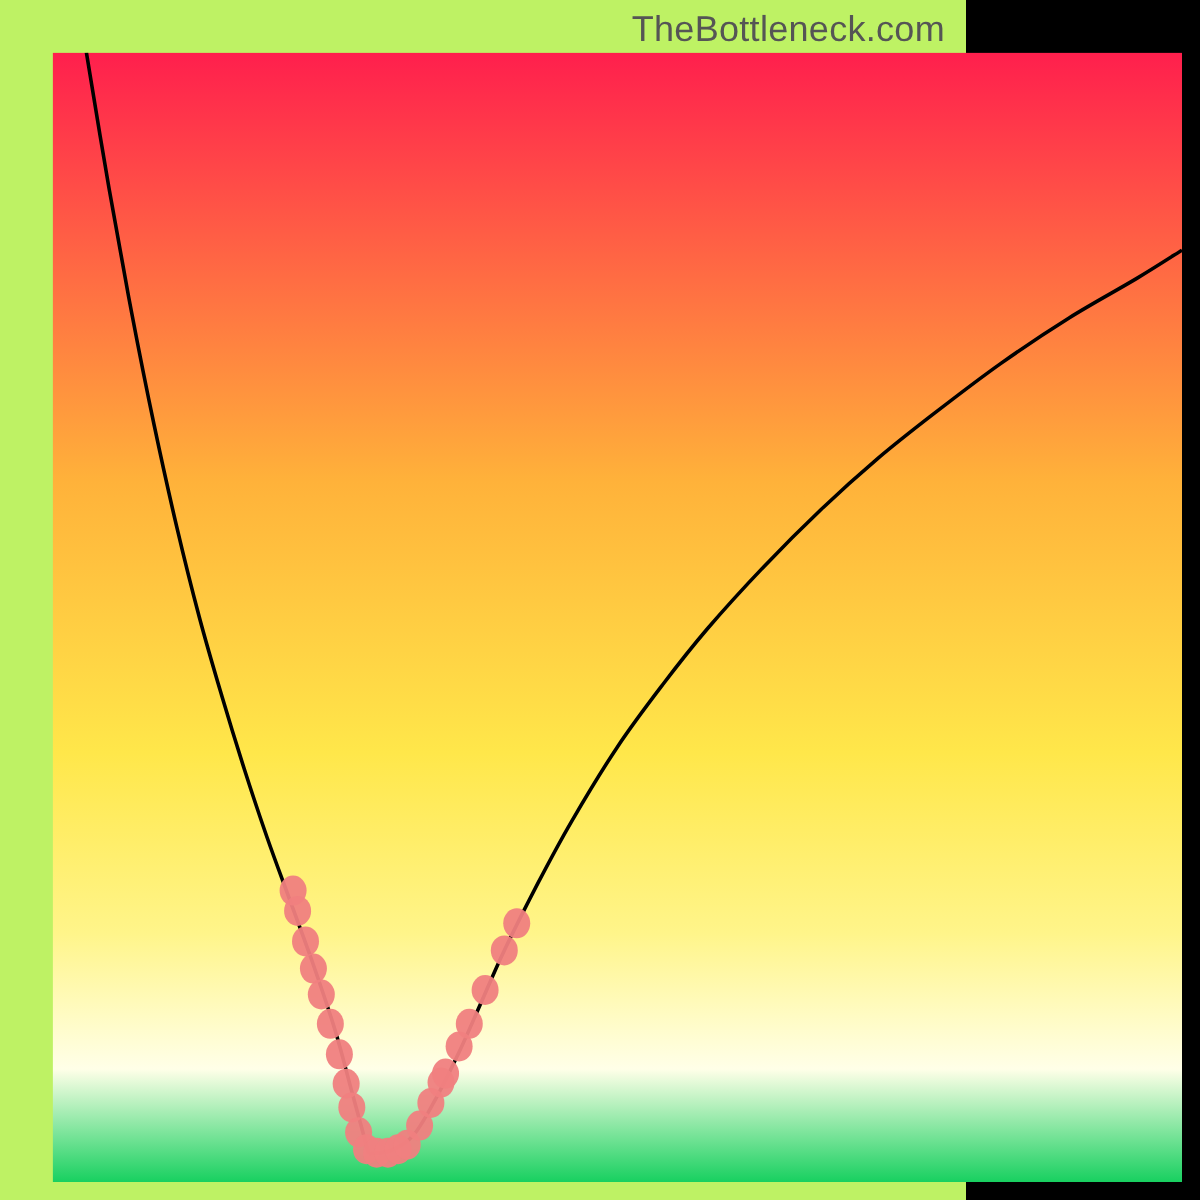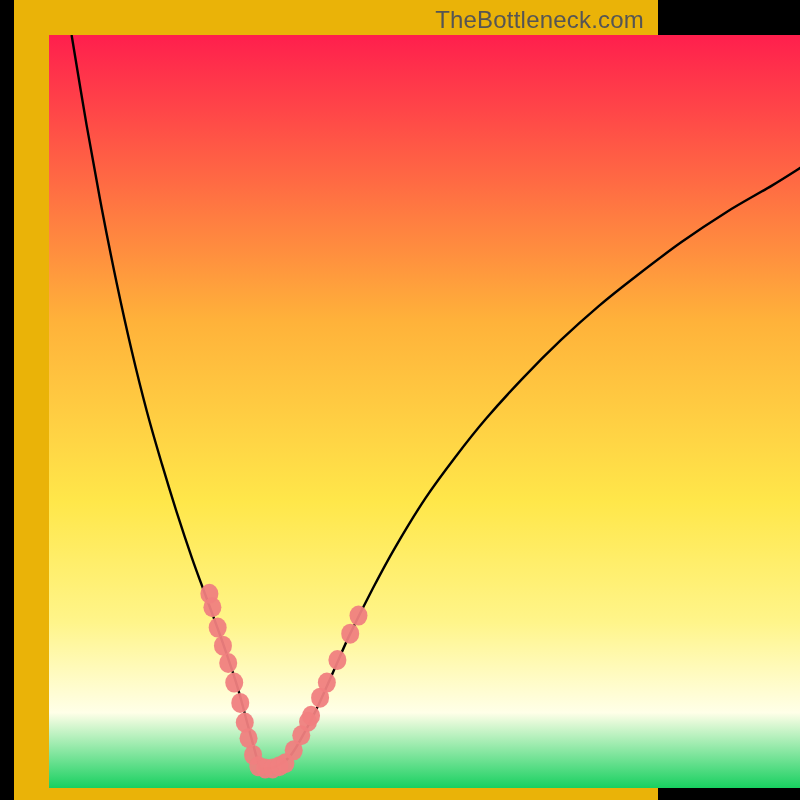--- a/index.html
+++ b/index.html
@@ -6,23 +6,23 @@
     margin: 0;
     padding: 0;
     width: 800px;
     height: 800px;
     background: #000;
     overflow: hidden;
     font-family: Arial, Helvetica, sans-serif;
   }
   .frame {
     position: absolute;
-    left: 14px; top: 0;
+    left: 0; top: 0;
     width: 644px; height: 800px;
-    background: #eab308;
+    background: #bef264;
   }
   .plot {
     position: absolute;
     left: 35px;
     top: 35px;
     width: 753px;
     height: 753px;
     overflow: hidden;
   }
   .plot svg {

